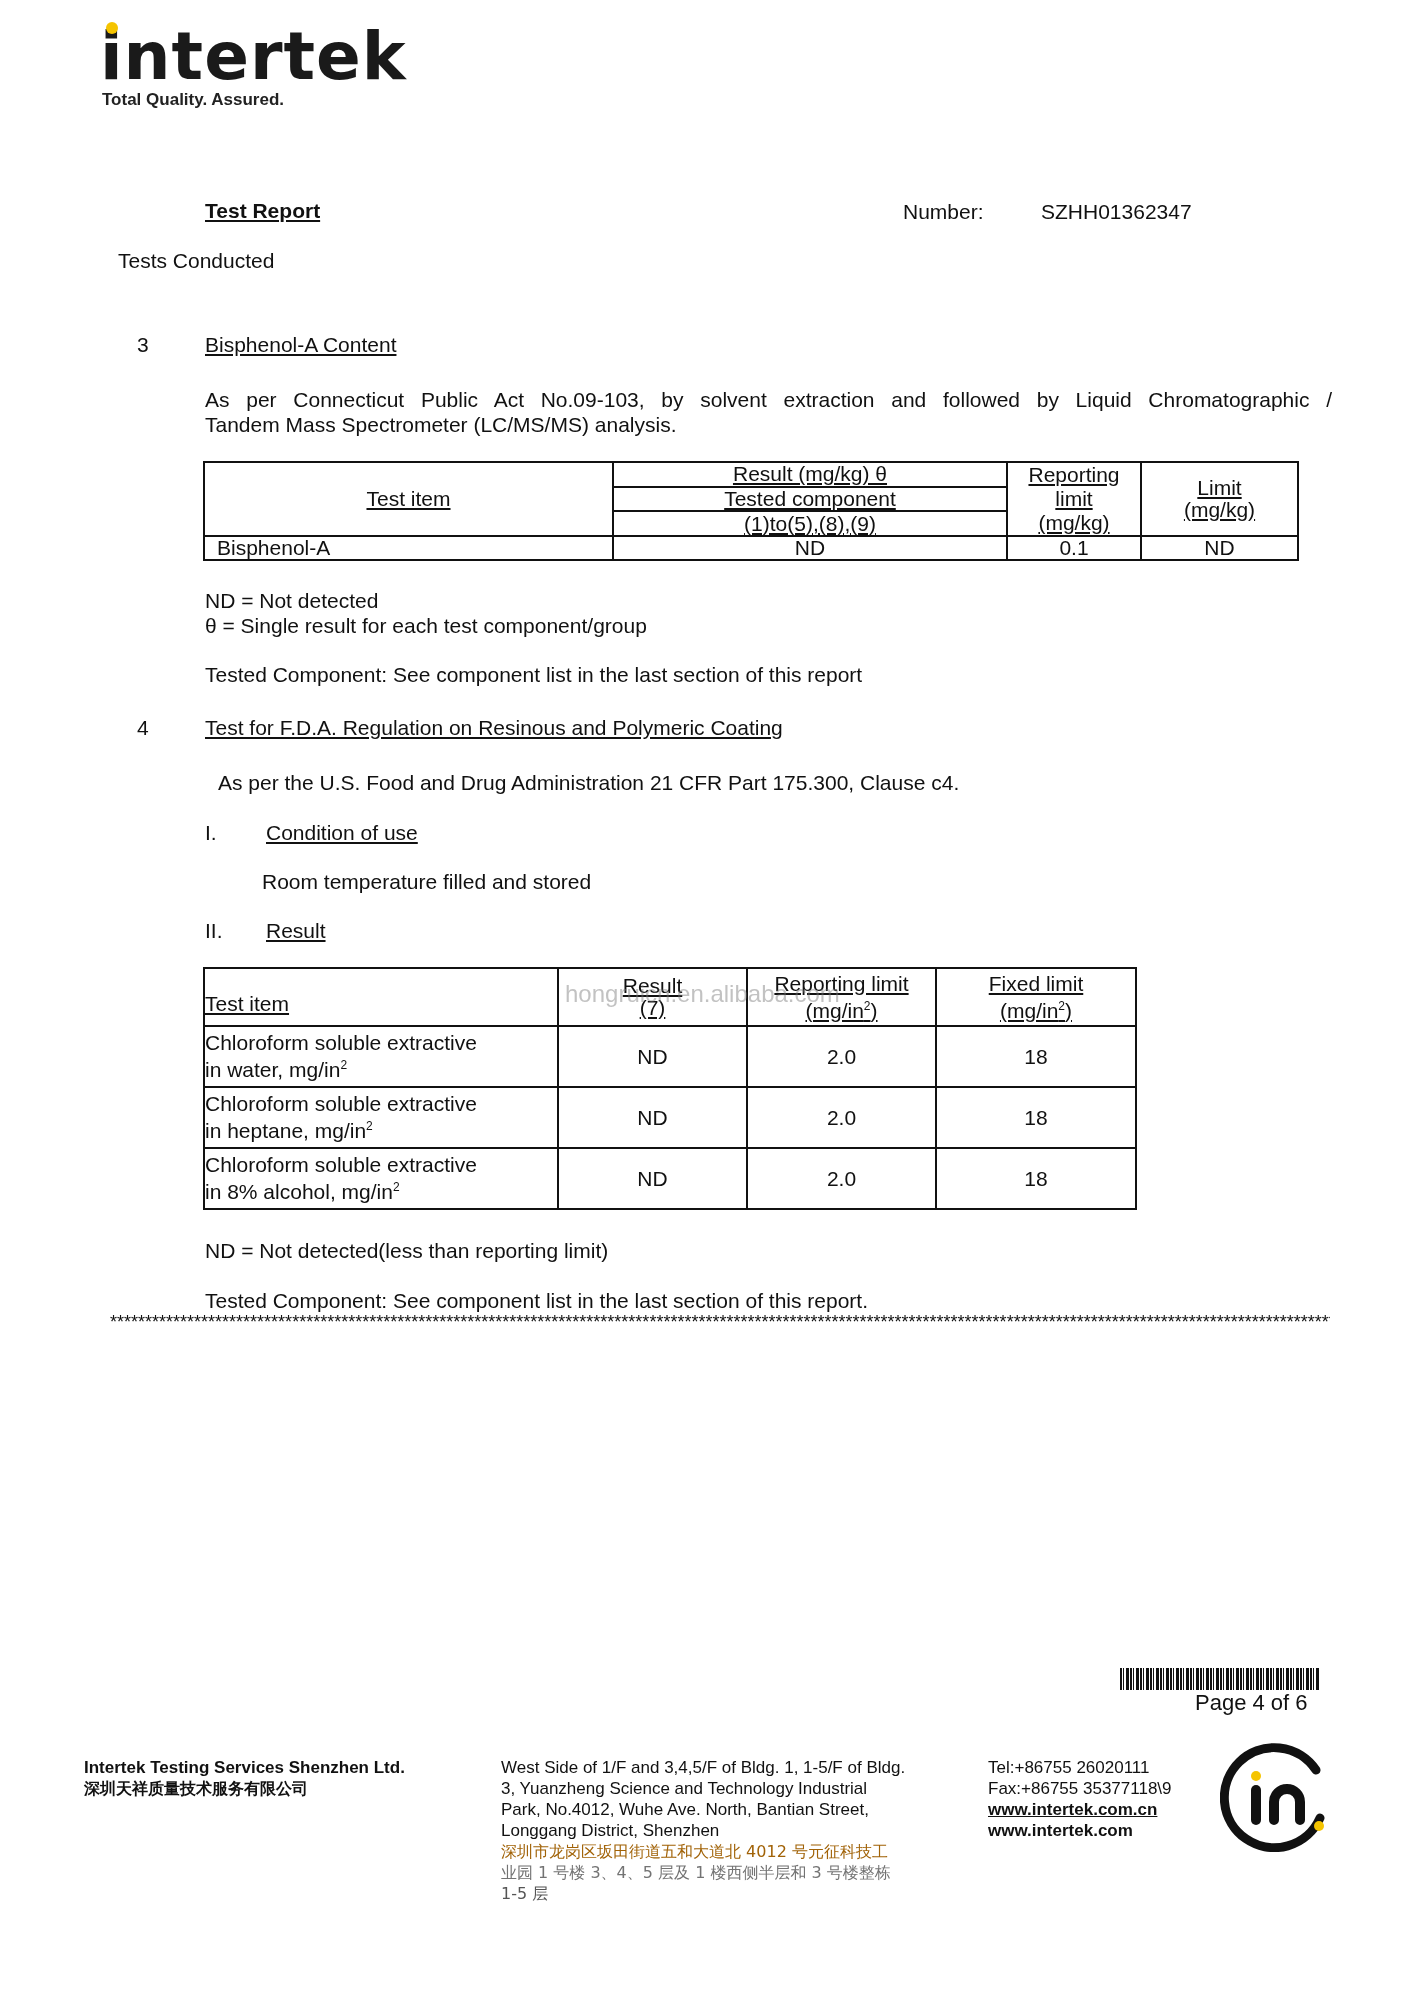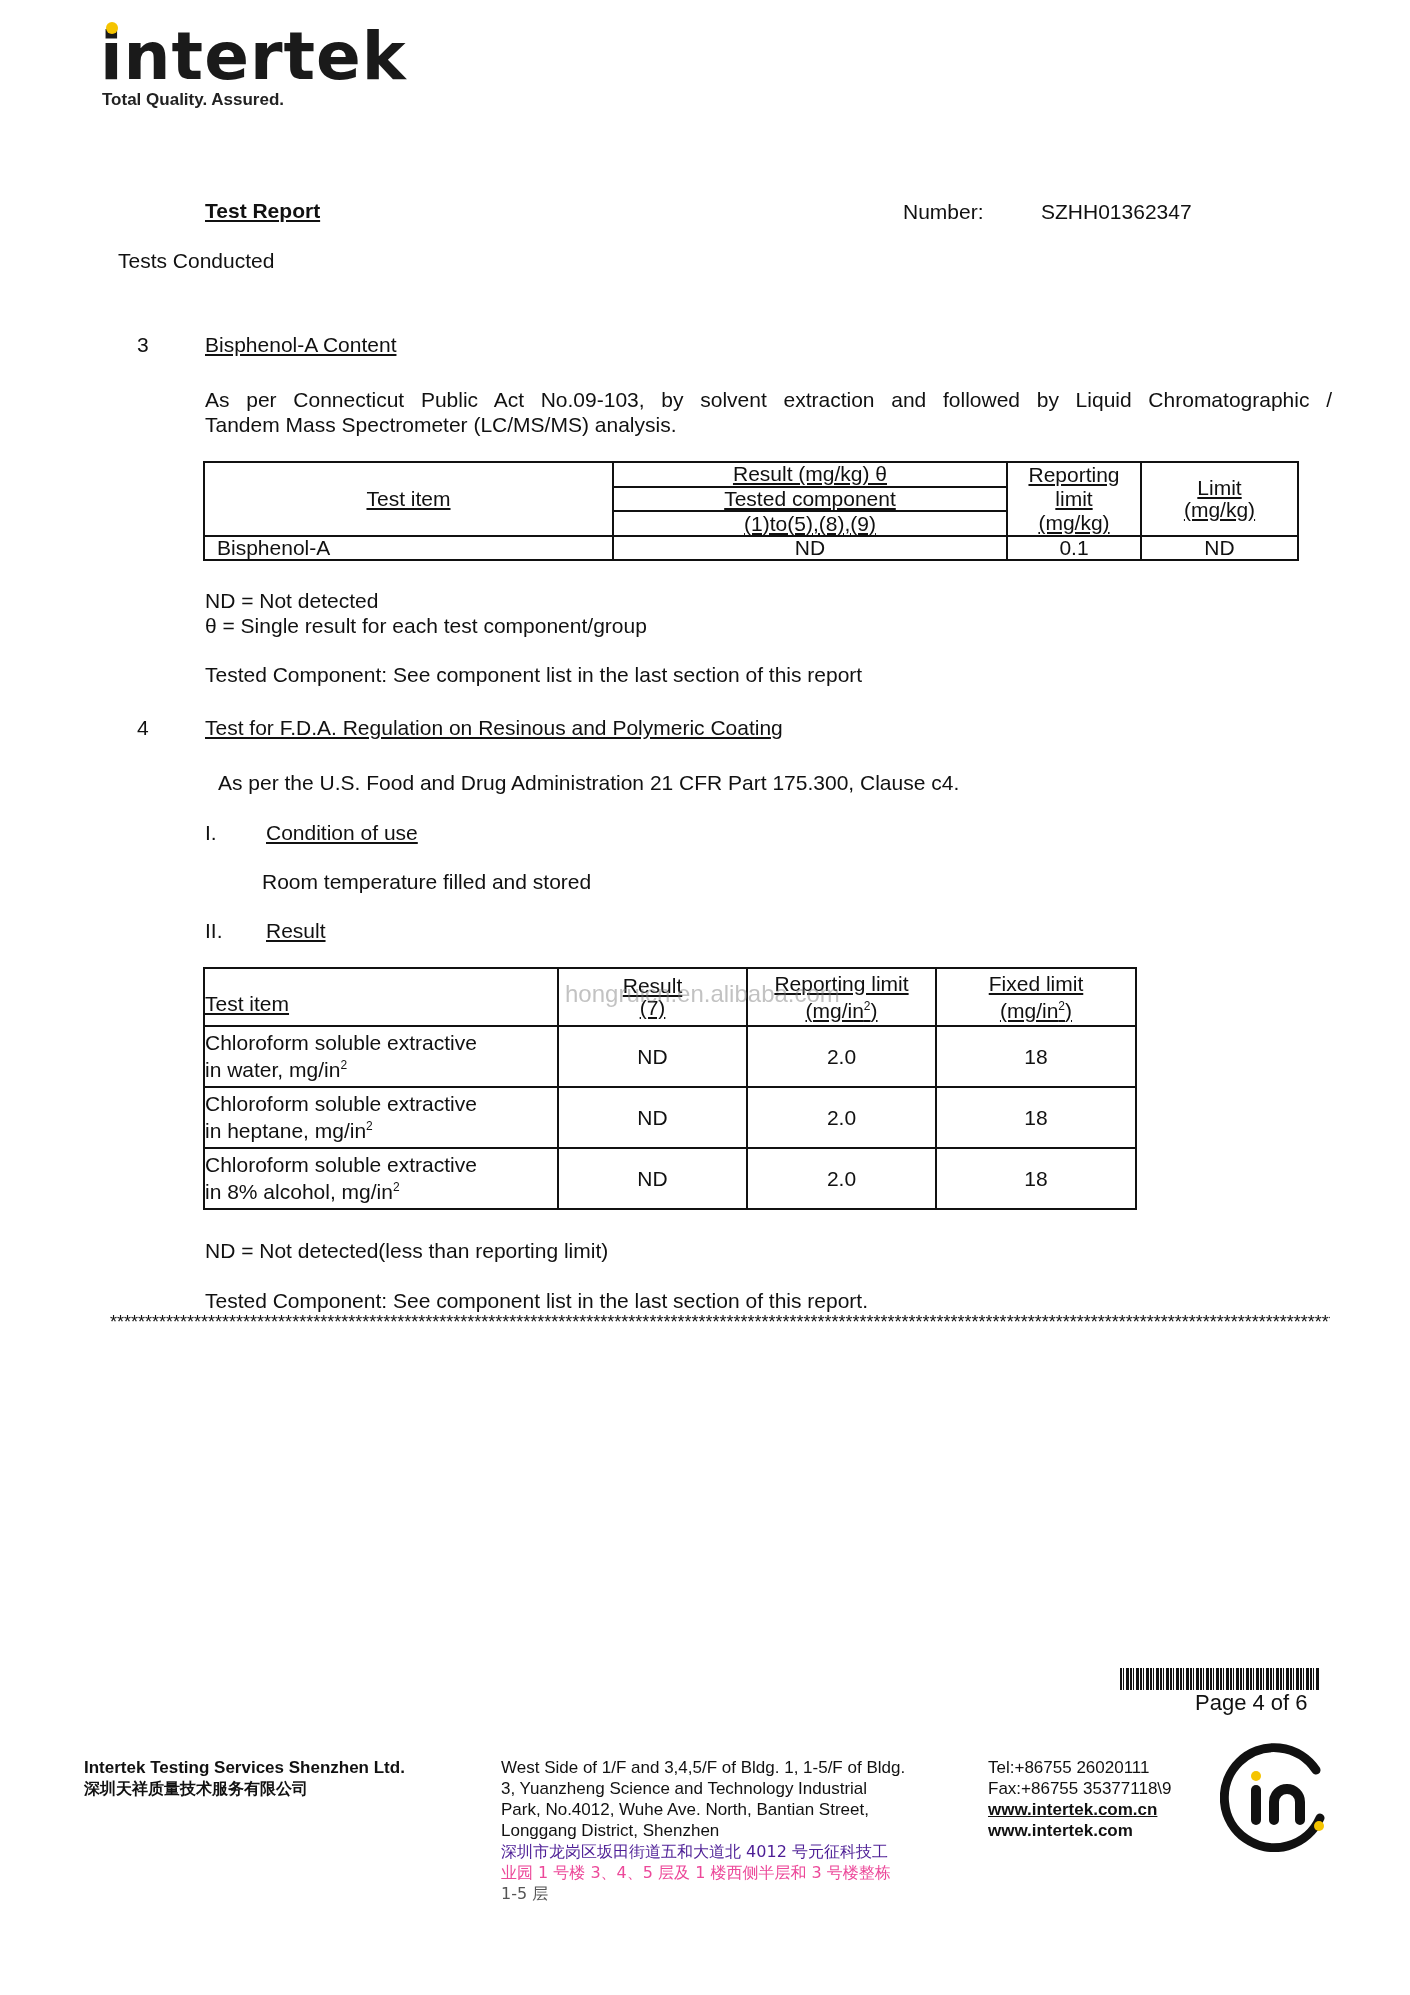--- a/index.html
+++ b/index.html
@@ -148,22 +148,22 @@
 <div class="abs page-no">Page 4 of 6</div>
 
 <div class="abs foot b" style="left:84px; top:1757px;">Intertek Testing Services Shenzhen Ltd.</div>
 <div class="abs foot b" style="left:84px; top:1778px; font-family:'DejaVu Sans', sans-serif; font-size:16px;">深圳天祥质量技术服务有限公司</div>
 
 <div class="abs foot" style="left:501px; top:1757px;">
   <div>West Side of 1/F and 3,4,5/F of Bldg. 1, 1-5/F of Bldg.</div>
   <div>3, Yuanzheng Science and Technology Industrial</div>
   <div>Park, No.4012, Wuhe Ave. North, Bantian Street,</div>
   <div>Longgang District, Shenzhen</div>
-  <div style="color:#4c1d95; font-family:'DejaVu Sans', sans-serif; font-size:16px;">深圳市龙岗区坂田街道五和大道北 4012 号元征科技工</div>
-  <div style="color:#ec4899; font-family:'DejaVu Sans', sans-serif; font-size:16px;">业园 1 号楼 3、4、5 层及 1 楼西侧半层和 3 号楼整栋</div>
+  <div style="color:#a16207; font-family:'DejaVu Sans', sans-serif; font-size:16px;">深圳市龙岗区坂田街道五和大道北 4012 号元征科技工</div>
+  <div style="color:#737373; font-family:'DejaVu Sans', sans-serif; font-size:16px;">业园 1 号楼 3、4、5 层及 1 楼西侧半层和 3 号楼整栋</div>
   <div style="color:#555; font-family:'DejaVu Sans', sans-serif; font-size:16px;">1-5 层</div>
 </div>
 
 <div class="abs foot" style="left:988px; top:1757px;">
   <div>Tel:+86755 26020111</div>
   <div>Fax:+86755 35377118\9</div>
   <div class="b u">www.intertek.com.cn</div>
   <div class="b">www.intertek.com</div>
 </div>
 

